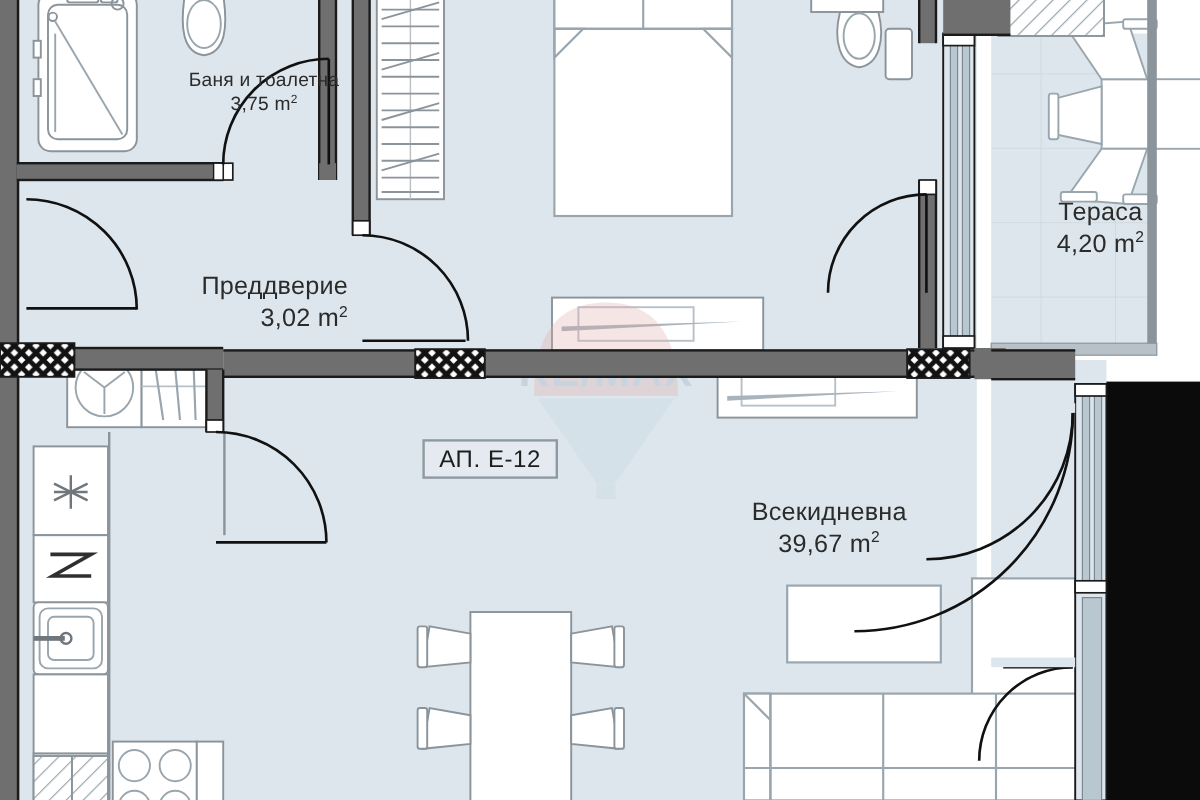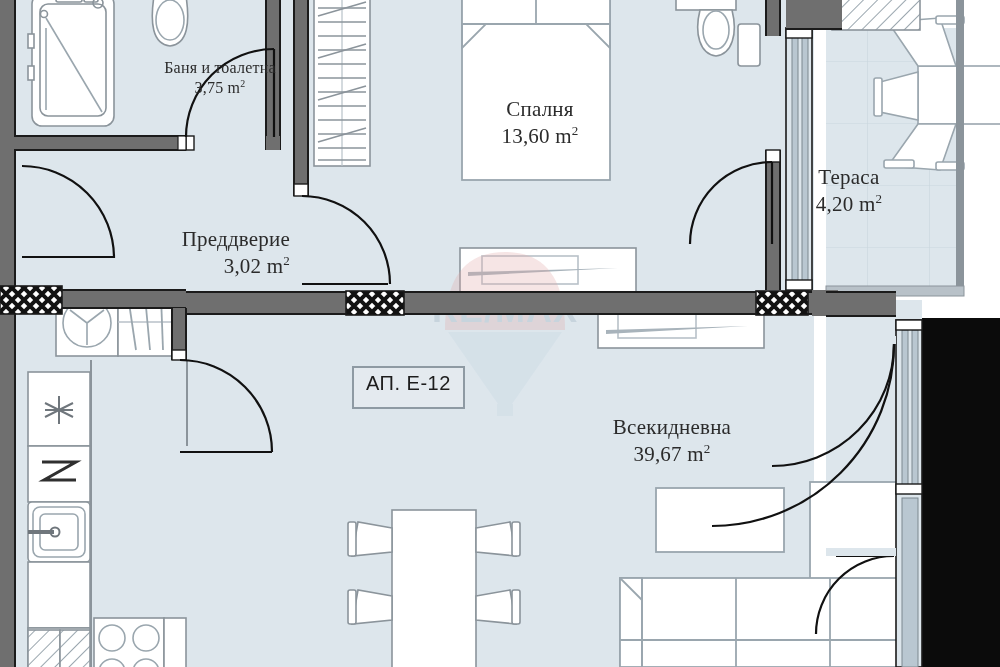--- a/index.html
+++ b/index.html
@@ -22,21 +22,21 @@
     left: 0;
     top: 0;
     width: 1000px;
     height: 667px;
     display: block;
   }
   .room-label {
     position: absolute;
     text-align: center;
     color: #2b2b2b;
-    font-family: Liberation Serif, serif;
+    font-family: Liberation Sans, sans-serif;
     line-height: 1.28;
     white-space: nowrap;
     pointer-events: none;
   }
   .room-label .rl-name {
     display: block;
     font-size: 21px;
     letter-spacing: 0.2px;
   }
   .room-label .rl-area {
@@ -48,21 +48,21 @@
   .room-label.small .rl-area {
     font-size: 16px;
   }
   .apt-badge {
     position: absolute;
     border: 2px solid #8e9aa3;
     background: #e4eaef;
     color: #1d1d1d;
     font-size: 20px;
     letter-spacing: 0.5px;
-    padding: 4px 12px 12px 12px;
+    padding: 4px 12px 2px 12px;
     text-align: center;
     font-family: "Liberation Sans", sans-serif;
   }
   .sup {
     font-size: 0.62em;
     vertical-align: super;
     line-height: 0;
   }
 </style>
 </head>
@@ -399,42 +399,36 @@
     </g>
   </svg>
 
   <div class="room-label small" style="left:120px; top:58px; width:200px;">
     <span class="rl-name">Баня и тоалетна</span>
     <span class="rl-area">
       <span>3,75</span>&nbsp;<span>m</span><span class="sup">2</span>
     </span>
   </div>
 
-  <div class="room-label" style="left:440px; top:96px; width:200px;">
-    <span class="rl-name">Спалня</span>
-    <span class="rl-area">
-      <span>13,60</span>&nbsp;<span>m</span><span class="sup">2</span>
-    </span>
-  </div>
 
   <div class="room-label" style="left:82px; top:226px; width:208px;text-align:right;">
     <span class="rl-name">Преддверие</span>
     <span class="rl-area">
       <span>3,02</span>&nbsp;<span>m</span><span class="sup">2</span>
     </span>
   </div>
 
-  <div class="room-label" style="left:784px; top:164px; width:130px;">
+  <div class="room-label" style="left:852px; top:164px; width:130px;">
     <span class="rl-name">Тераса</span>
     <span class="rl-area">
       <span>4,20</span>&nbsp;<span>m</span><span class="sup">2</span>
     </span>
   </div>
 
-  <div class="room-label" style="left:560px; top:414px; width:224px;">
+  <div class="room-label" style="left:579px; top:414px; width:224px;">
     <span class="rl-name">Всекидневна</span>
     <span class="rl-area">
       <span>39,67</span>&nbsp;<span>m</span><span class="sup">2</span>
     </span>
   </div>
 
   <div class="apt-badge" style="left:352px; top:366px;">АП. Е-12</div>
 
 </div>
 

